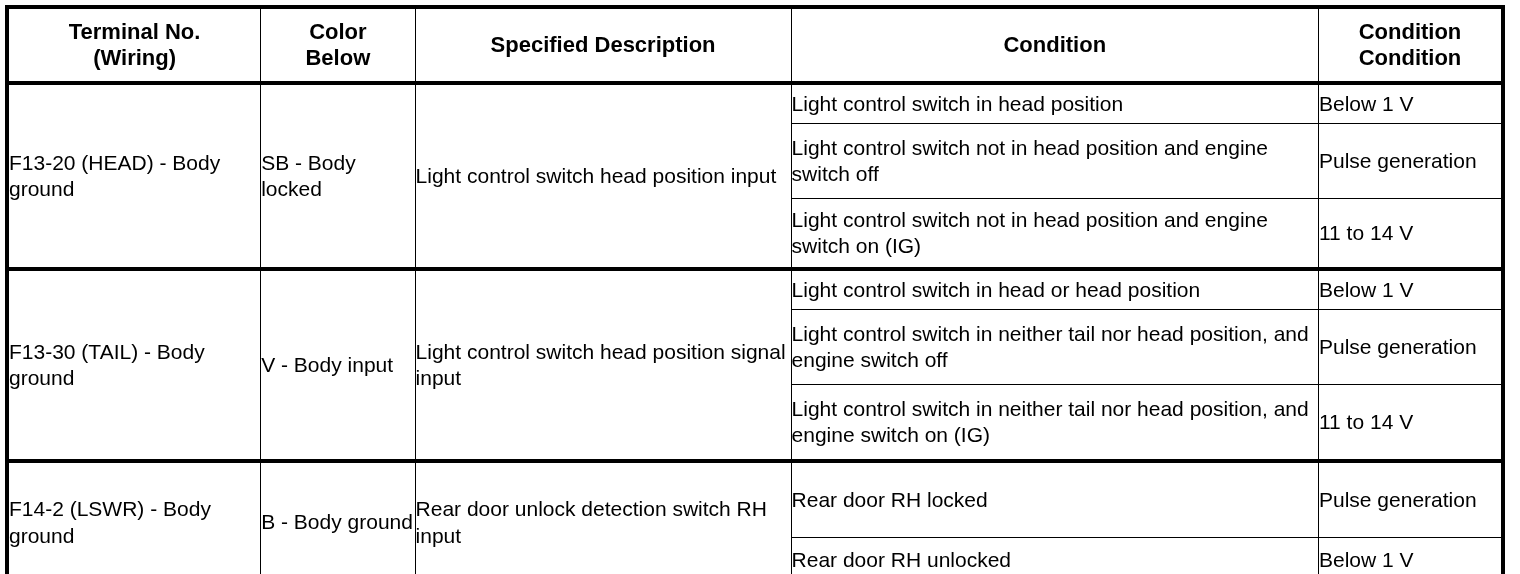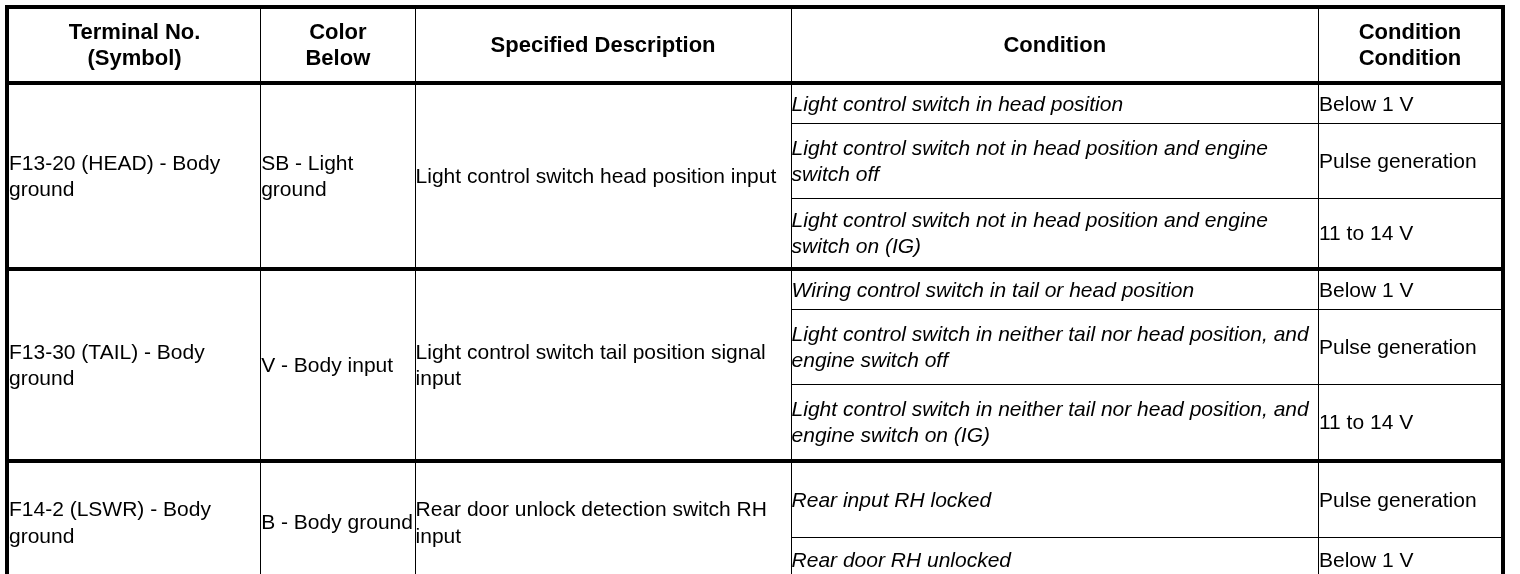--- a/index.html
+++ b/index.html
@@ -71,21 +71,20 @@
 
   td.term,
   td.color,
   td.desc {
     vertical-align: middle;
   }
 
   td.cond {
     vertical-align: middle;
     padding: 6px 9px;
-    font-style: italic;
   }
 
   td.spec {
     vertical-align: middle;
     padding: 6px 9px;
   }
 
   
   col.c-term  { width: 253px; }
   col.c-color { width: 154px; }
@@ -111,21 +110,21 @@
       <col class="c-color">
       <col class="c-desc">
       <col class="c-cond">
       <col class="c-spec">
     </colgroup>
 
     <thead>
       <tr>
         <th class="hdr">
           <div>Terminal No.</div>
-          <div>(Symbol)</div>
+          <div>(Wiring)</div>
         </th>
         <th class="hdr">
           <div>Color</div>
           <div>Below</div>
         </th>
         <th class="hdr">
           <div>Specified Description</div>
         </th>
         <th class="hdr">
           <div>Condition</div>
@@ -134,55 +133,55 @@
           <div>Condition</div>
           <div>Condition</div>
         </th>
       </tr>
     </thead>
 
     <tbody>
 
       <tr class="group-start h-a">
         <td class="cell term" rowspan="3">F13-20 (HEAD) - Body ground</td>
-        <td class="cell color" rowspan="3">SB - Light ground</td>
+        <td class="cell color" rowspan="3">SB - Body locked</td>
         <td class="cell desc" rowspan="3">Light control switch head position input</td>
         <td class="cell cond">Light control switch in head position</td>
         <td class="cell spec">Below 1 V</td>
       </tr>
       <tr class="h-b">
         <td class="cell cond">Light control switch not in head position and engine switch off</td>
         <td class="cell spec">Pulse generation</td>
       </tr>
       <tr class="h-c">
         <td class="cell cond">Light control switch not in head position and engine switch on (IG)</td>
         <td class="cell spec">11 to 14 V</td>
       </tr>
 
       <tr class="group-start h-a">
         <td class="cell term" rowspan="3">F13-30 (TAIL) - Body ground</td>
         <td class="cell color" rowspan="3">V - Body input</td>
-        <td class="cell desc" rowspan="3">Light control switch tail position signal input</td>
-        <td class="cell cond">Wiring control switch in tail or head position</td>
+        <td class="cell desc" rowspan="3">Light control switch head position signal input</td>
+        <td class="cell cond">Light control switch in head or head position</td>
         <td class="cell spec">Below 1 V</td>
       </tr>
       <tr class="h-b">
         <td class="cell cond">Light control switch in neither tail nor head position, and engine switch off</td>
         <td class="cell spec">Pulse generation</td>
       </tr>
       <tr class="h-d">
         <td class="cell cond">Light control switch in neither tail nor head position, and engine switch on (IG)</td>
         <td class="cell spec">11 to 14 V</td>
       </tr>
 
       <tr class="group-start h-b">
         <td class="cell term" rowspan="2">F14-2 (LSWR) - Body ground</td>
         <td class="cell color" rowspan="2">B - Body ground</td>
         <td class="cell desc" rowspan="2">Rear door unlock detection switch RH input</td>
-        <td class="cell cond">Rear input RH locked</td>
+        <td class="cell cond">Rear door RH locked</td>
         <td class="cell spec">Pulse generation</td>
       </tr>
       <tr class="h-e">
         <td class="cell cond">Rear door RH unlocked</td>
         <td class="cell spec">Below 1 V</td>
       </tr>
 
     </tbody>
   </table>
 

